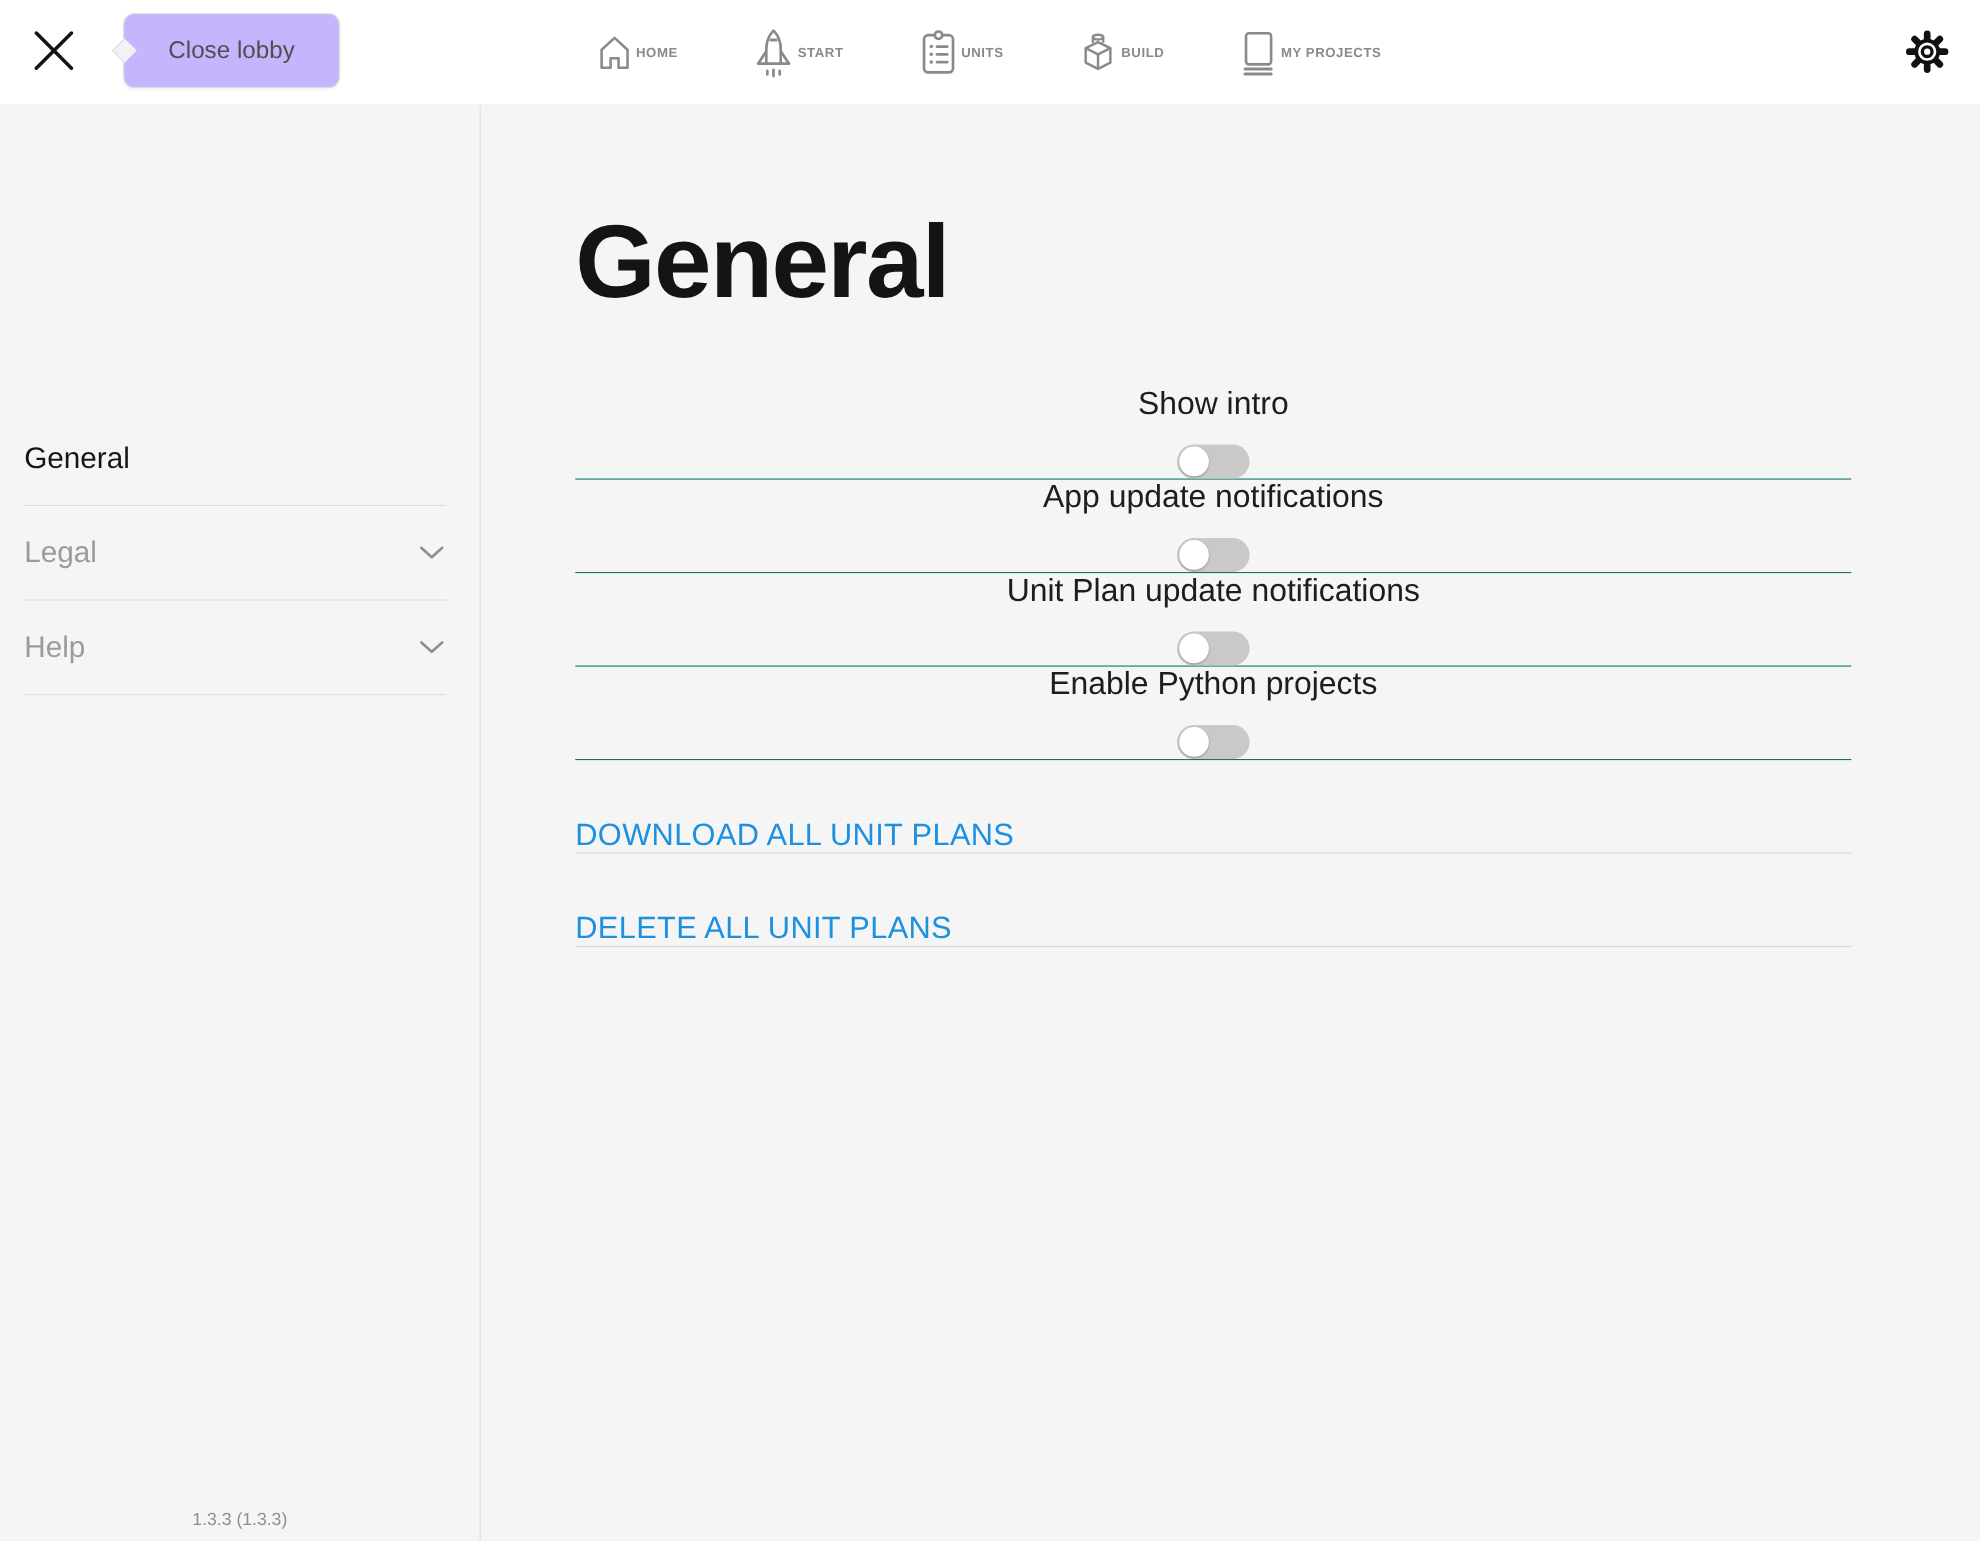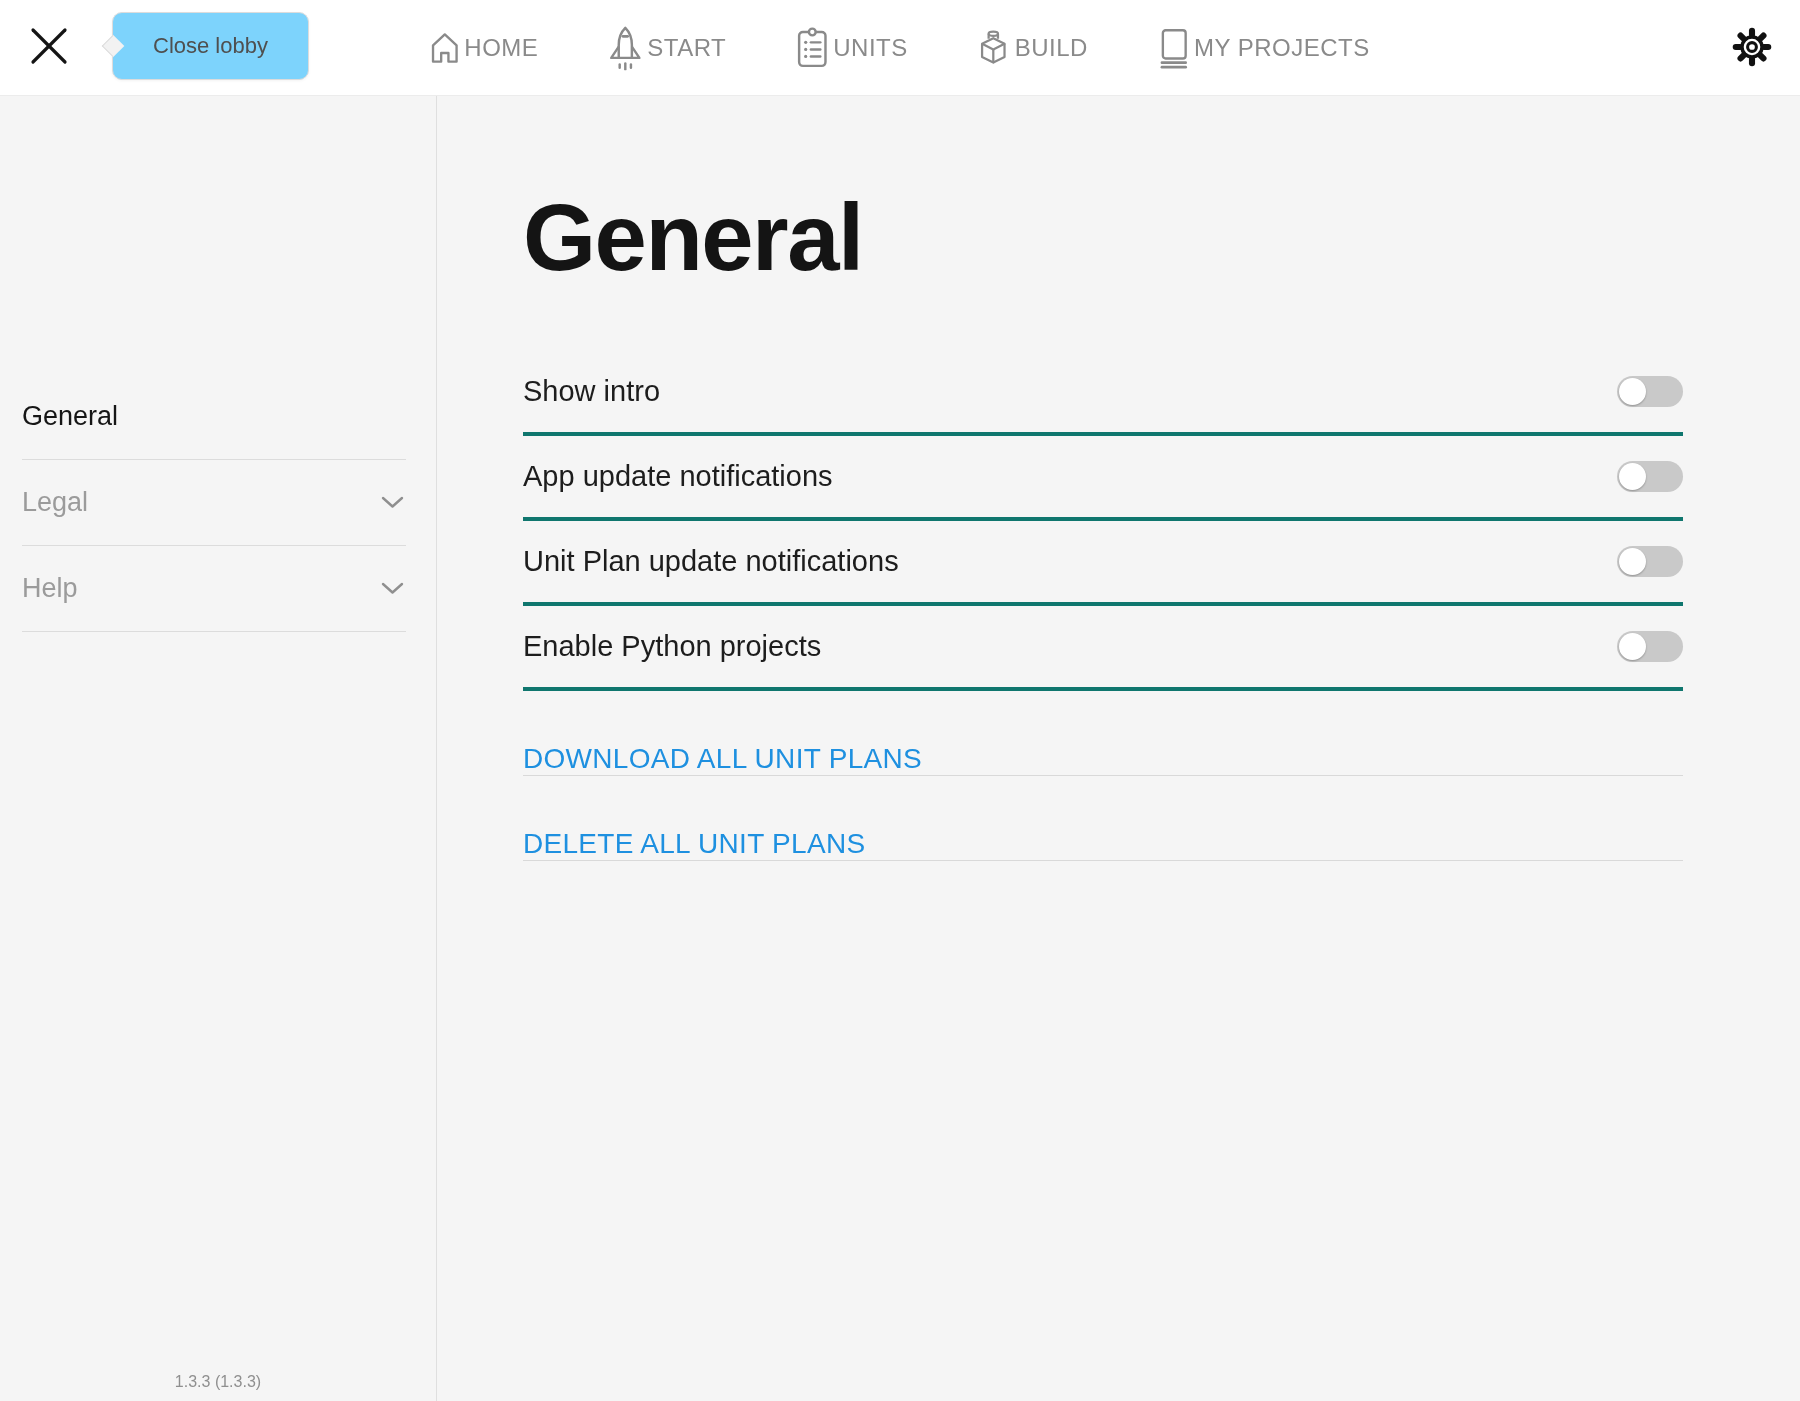--- a/index.html
+++ b/index.html
@@ -3,49 +3,49 @@
 <meta charset="utf-8">
 <style>
   * { margin:0; padding:0; box-sizing:border-box; }
   html,body { width:1800px; height:1401px; }
   body { font-family:"Liberation Sans","DejaVu Sans",sans-serif; background:#f5f5f5; overflow:hidden; }
   .app { position:relative; width:1800px; height:1401px; background:#f5f5f5; }
 
   
   .topbar { position:relative; height:96px; background:#ffffff; border-bottom:1px solid #ececec; }
   .close-btn { position:absolute; left:26px; top:24px; width:46px; height:46px; background:none; border:none; cursor:pointer; padding:2px; }
-  .tooltip { position:absolute; left:112px; top:12px; height:68px; padding:0 40px; background:#7dd3fc;
+  .tooltip { position:absolute; left:112px; top:12px; height:68px; padding:0 40px; background:#c4b5fd;
              border:1px solid #dcdcdc; border-radius:10px; display:flex; align-items:center;
              font-size:22px; color:#4f4f4f; box-shadow:0 1px 3px rgba(0,0,0,0.05); }
   .tooltip::before { content:""; position:absolute; left:-8px; top:50%; width:15px; height:15px; background:#f2f2f2;
              border-left:1px solid #dcdcdc; border-bottom:1px solid #dcdcdc; transform:translateY(-50%) rotate(45deg); }
   .nav { position:absolute; left:50%; top:0; height:96px; transform:translateX(-50%);
          display:flex; align-items:center; gap:70px; }
   .nav-item { display:flex; align-items:center; gap:5px; background:none; border:none; cursor:pointer;
-              font-family:inherit; font-size:24px; font-weight:400; letter-spacing:0.5px; color:#8a8a8a; white-space:nowrap; }
+              font-family:inherit; font-size:12px; font-weight:700; letter-spacing:0.5px; color:#8a8a8a; white-space:nowrap; }
   .nav-item svg { display:block; }
   .gear-btn { position:absolute; right:26px; top:26px; width:44px; height:44px; background:none; border:none; cursor:pointer; }
 
   
   .content { display:flex; height:1305px; }
 
   
   .sidebar { position:relative; width:437px; background:#f5f5f5; border-right:1px solid #dfdfdf; padding-top:278px; }
   .side-item { height:86px; margin:0 30px 0 22px; border-bottom:1px solid #dcdcdc;
                display:flex; align-items:center; justify-content:space-between;
                font-size:27px; color:#9b9b9b; cursor:pointer; }
   .side-item.active { color:#161616; }
   .side-item svg { display:block; margin-right:2px; }
   .version { position:absolute; bottom:10px; left:0; width:100%; text-align:center; font-size:16px; color:#8f8f8f; }
 
   
   .main { flex:1; padding:0 117px 0 86px; }
   .page-title { margin-top:95px; font-size:94px; line-height:1; font-weight:700; letter-spacing:-1.5px; color:#141414; }
   .settings-list { margin-top:66px; }
-  .setting-row { height:85px; display:flex; align-items:center; justify-content:space-between; border-bottom:4px solid #0f766e; }
+  .setting-row { height:85px; display:flex; align-items:center; justify-content:space-between; border-bottom:1px solid #0f766e;flex-direction:column; }
   .setting-label { font-size:29px; color:#1d1d1d; }
   .link-row { height:85px; display:flex; align-items:flex-end; border-bottom:1px solid #d9d9d9; }
   .action-link { font-size:28px; color:#1e90e0; letter-spacing:0.3px; text-decoration:none; cursor:pointer; }
 
   
   .toggle { position:relative; width:66px; height:31px; border-radius:15.5px; background:#c9c9c9; border:none; cursor:pointer; flex:none; }
   .toggle .knob { position:absolute; left:2px; top:2px; width:27px; height:27px; border-radius:50%;
                   background:#ffffff; box-shadow:0 1px 2px rgba(0,0,0,0.28); }
 </style>
 </head>

